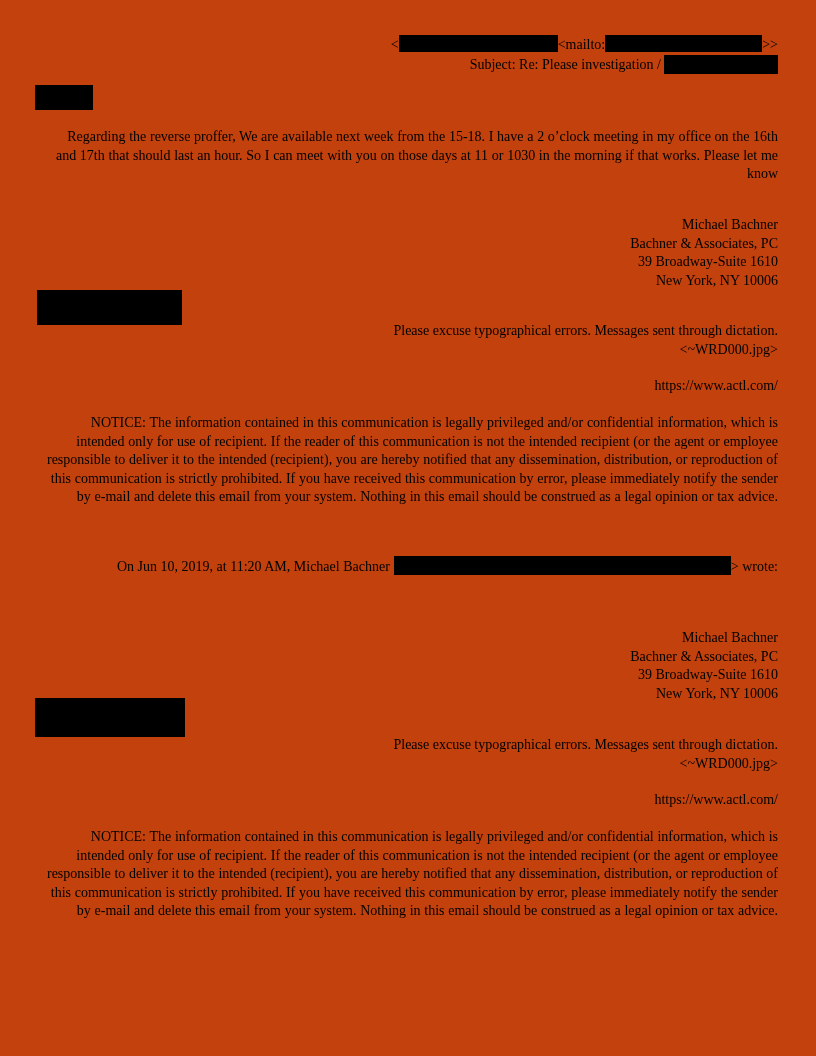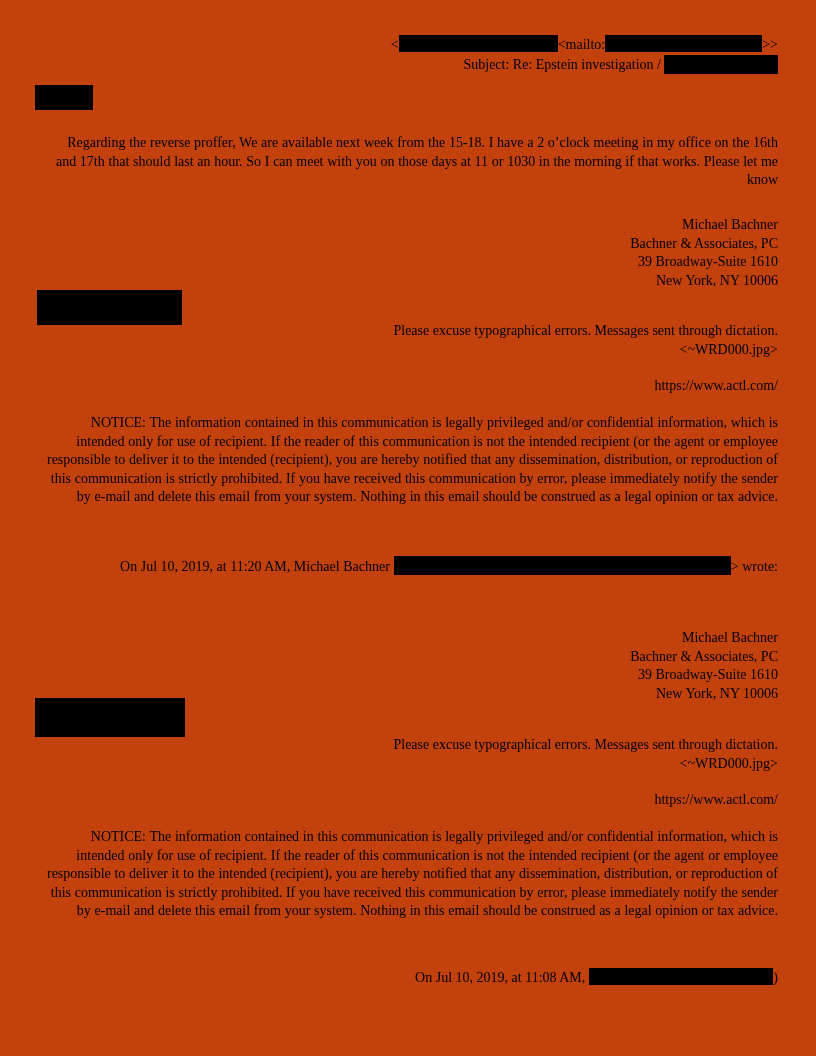--- a/index.html
+++ b/index.html
@@ -40,27 +40,27 @@
 </head>
 <body>
 
 <div class="page">
 
   <div class="abs" style="top:35px">
     <div class="line">
       <span>&lt;</span><span class="redact" style="width:159px"></span><span>&lt;mailto:</span><span class="redact" style="width:157px"></span><span>&gt;&gt;</span>
     </div>
     <div class="line">
-      <span>Subject: Re: Epstein investigation /</span><span class="redact redact-tall" style="width:114px;margin-left:3px"></span>
+      <span>Subject: Re: Please investigation /</span><span class="redact redact-tall" style="width:114px;margin-left:3px"></span>
     </div>
   </div>
 
   <div class="redact-block" style="left:35px;top:85px;width:58px;height:25px"></div>
 
-  <div class="abs para" style="top:134px">Regarding the reverse proffer, We are available next week from the 15-18. I have a 2 o’clock meeting in my office on the 16th and 17th that should last an hour. So I can meet with you on those days at 11 or 1030 in the morning if that works. Please let me know</div>
+  <div class="abs para" style="top:128px">Regarding the reverse proffer, We are available next week from the 15-18. I have a 2 o’clock meeting in my office on the 16th and 17th that should last an hour. So I can meet with you on those days at 11 or 1030 in the morning if that works. Please let me know</div>
 
   <div class="abs" style="top:216px">
     <div class="line">Michael Bachner</div>
     <div class="line">Bachner &amp; Associates, PC</div>
     <div class="line">39 Broadway-Suite 1610</div>
     <div class="line">New York, NY 10006</div>
   </div>
 
   <div class="redact-block" style="left:37px;top:290px;width:145px;height:35px"></div>
 
@@ -68,21 +68,21 @@
     <div class="line">Please excuse typographical errors. Messages sent through dictation.</div>
     <div class="line">&lt;~WRD000.jpg&gt;</div>
   </div>
 
   <div class="abs" style="top:377px">https://www.actl.com/</div>
 
   <div class="abs para" style="top:414px">NOTICE: The information contained in this communication is legally privileged and/or confidential information, which is intended only for use of recipient. If the reader of this communication is not the intended recipient (or the agent or employee responsible to deliver it to the intended (recipient), you are hereby notified that any dissemination, distribution, or reproduction of this communication is strictly prohibited. If you have received this communication by error, please immediately notify the sender by e-mail and delete this email from your system. Nothing in this email should be construed as a legal opinion or tax advice.</div>
 
   <div class="abs" style="top:556px">
     <div class="line">
-      <span>On Jul 10, 2019, at 11:20 AM, Michael Bachner</span><span class="redact" style="width:337px;height:19px;vertical-align:-4px;margin-left:4px"></span><span>&gt; wrote:</span>
+      <span>On Jun 10, 2019, at 11:20 AM, Michael Bachner</span><span class="redact" style="width:337px;height:19px;vertical-align:-4px;margin-left:4px"></span><span>&gt; wrote:</span>
     </div>
   </div>
 
   <div class="abs" style="top:629px">
     <div class="line">Michael Bachner</div>
     <div class="line">Bachner &amp; Associates, PC</div>
     <div class="line">39 Broadway-Suite 1610</div>
     <div class="line">New York, NY 10006</div>
   </div>
 
@@ -91,18 +91,15 @@
   <div class="abs" style="top:736px">
     <div class="line">Please excuse typographical errors. Messages sent through dictation.</div>
     <div class="line">&lt;~WRD000.jpg&gt;</div>
   </div>
 
   <div class="abs" style="top:791px">https://www.actl.com/</div>
 
   <div class="abs para" style="top:828px">NOTICE: The information contained in this communication is legally privileged and/or confidential information, which is intended only for use of recipient. If the reader of this communication is not the intended recipient (or the agent or employee responsible to deliver it to the intended (recipient), you are hereby notified that any dissemination, distribution, or reproduction of this communication is strictly prohibited. If you have received this communication by error, please immediately notify the sender by e-mail and delete this email from your system. Nothing in this email should be construed as a legal opinion or tax advice.</div>
 
   <div class="abs" style="top:968px">
-    <div class="line">
-      <span>On Jul 10, 2019, at 11:08 AM,</span><span class="redact" style="width:184px;margin-left:4px"></span><span>)</span>
-    </div>
   </div>
 
 </div>
 
 </body></html>

